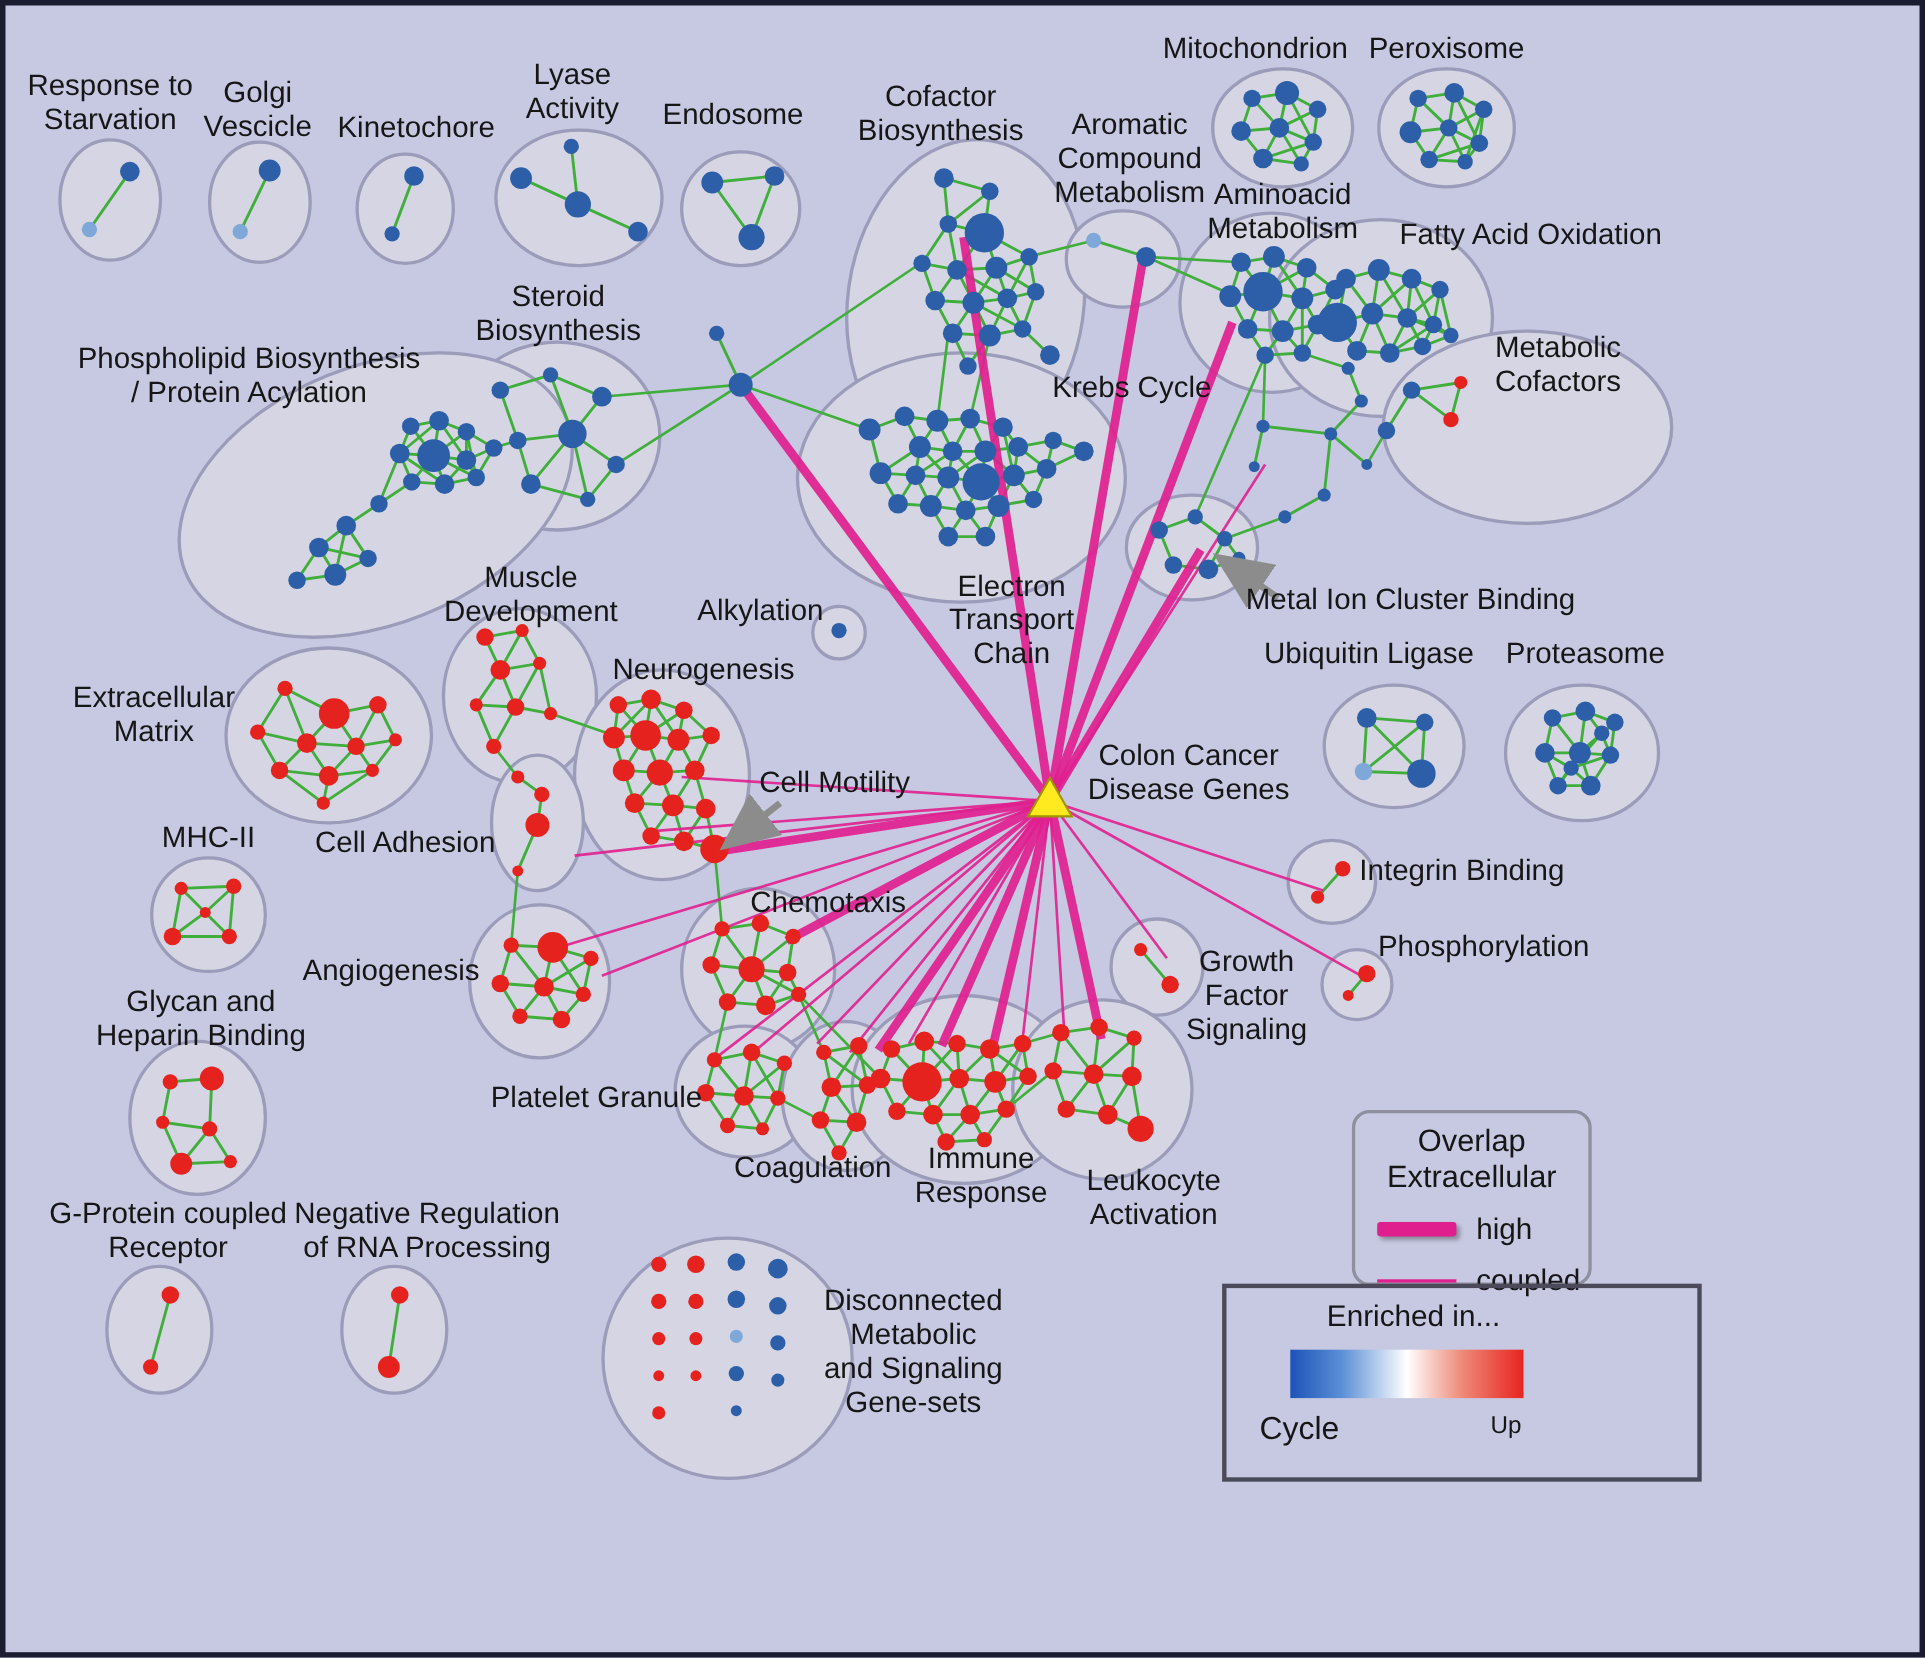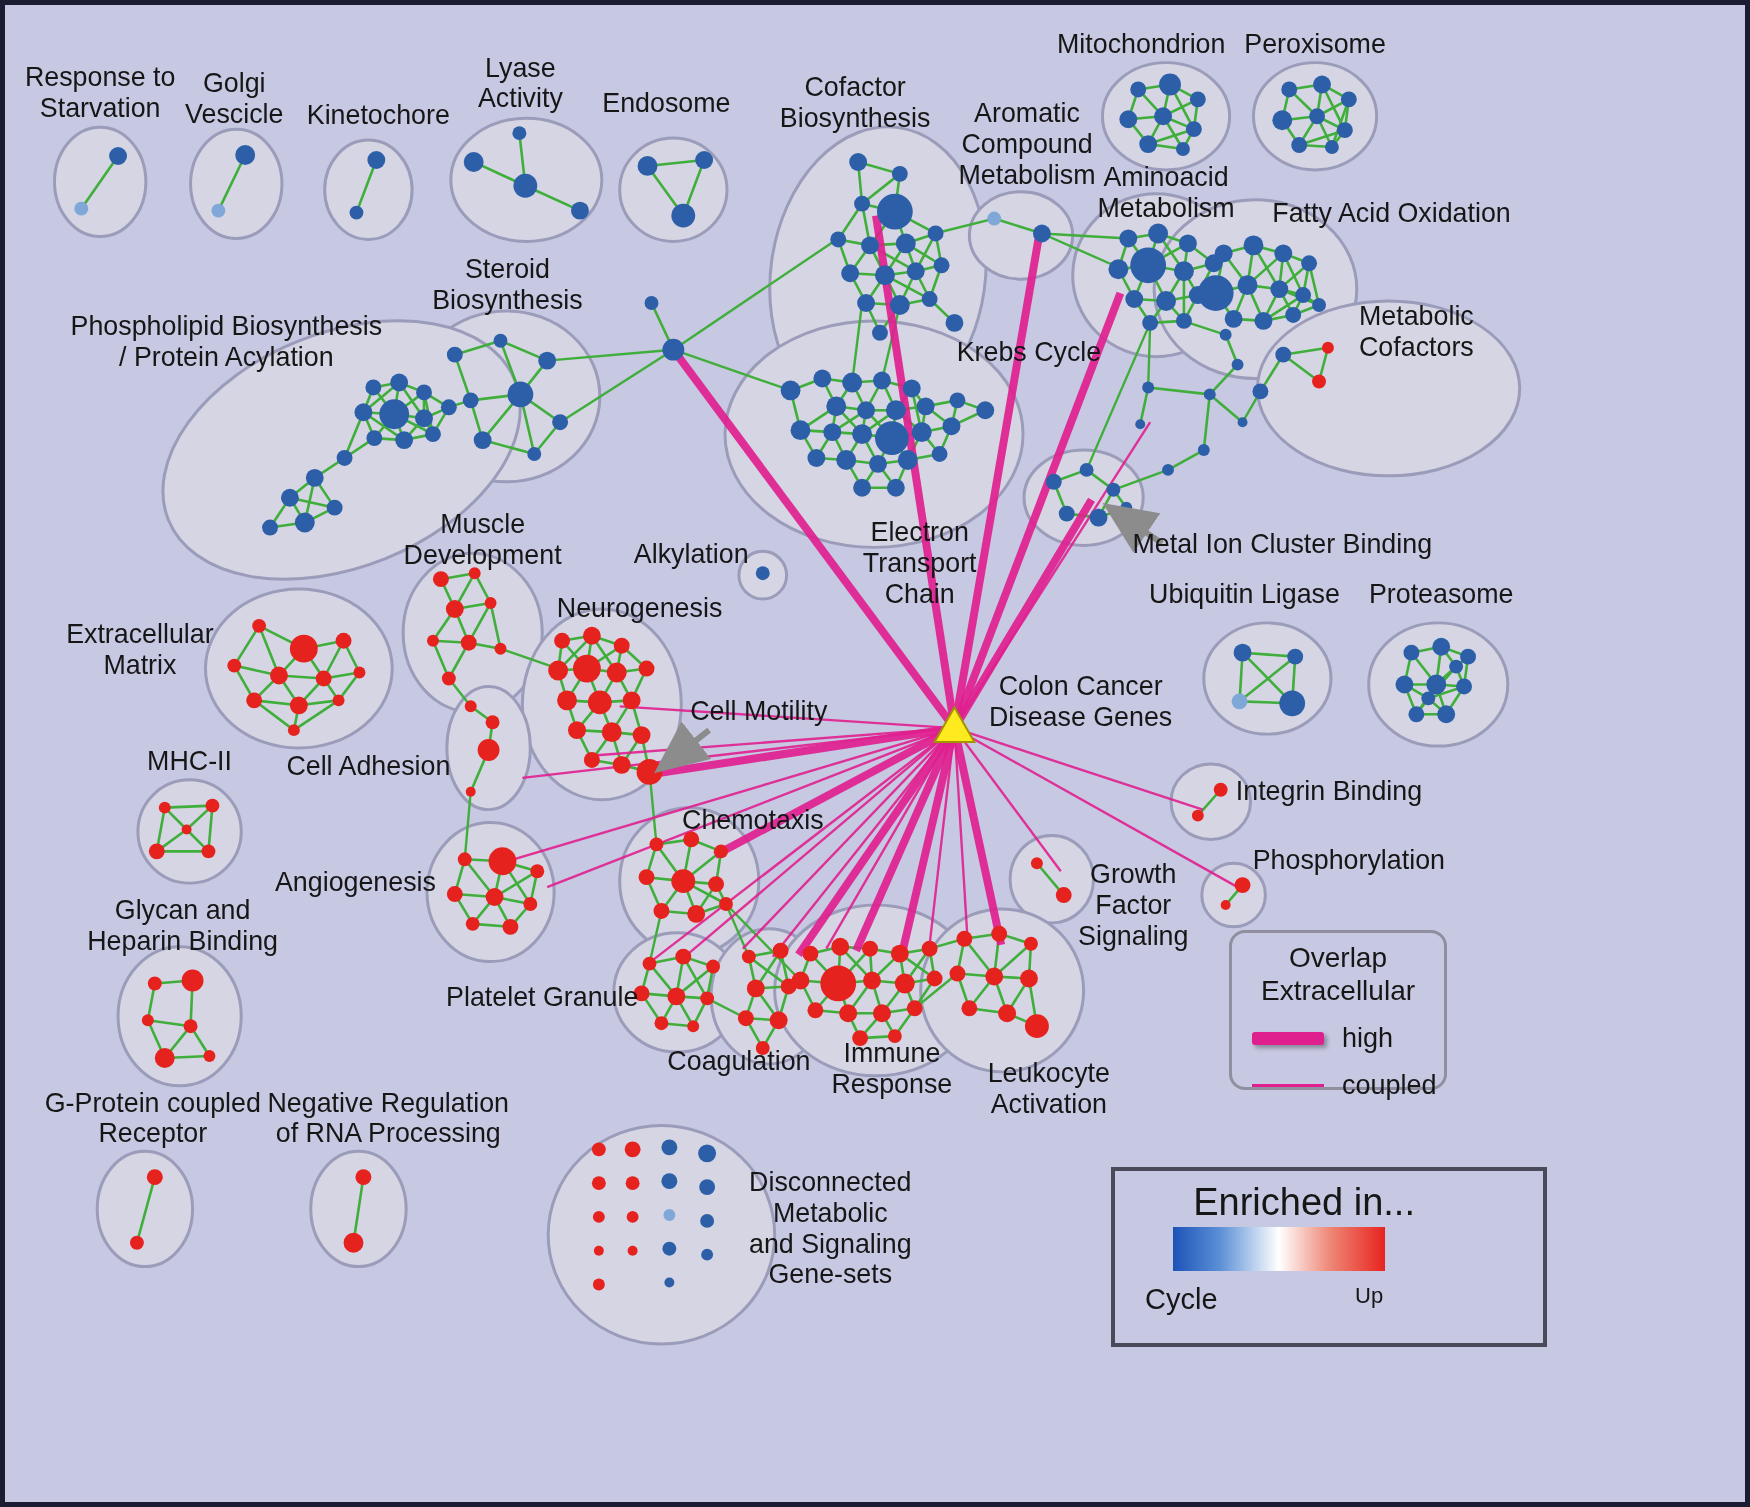--- a/index.html
+++ b/index.html
@@ -1,28 +1,28 @@
 <!DOCTYPE html>
 <html><head>
 <meta charset="utf-8">
 <title>Enrichment Map</title>
 <style>
   html,body{margin:0;padding:0;background:#c7c8e2;font-family:"Liberation Sans",sans-serif;}
   .stage{position:relative;width:1750px;height:1507px;background:#c7c8e2;border:5px solid #1c1c30;box-sizing:border-box;overflow:hidden;}
   .stage svg{position:absolute;inset:0;width:100%;height:100%;}
   text.lbl{font-family:"Liberation Sans",sans-serif;font-size:27px;fill:#161616;}
   .legend{position:absolute;box-sizing:border-box;color:#161616;}
-  .legend-overlap{left:1224px;top:925px;width:218px;height:160px;border:3px solid #8f8fa0;border-radius:16px;}
+  .legend-overlap{left:1224px;top:1004px;width:218px;height:160px;border:3px solid #8f8fa0;border-radius:16px;}
   .lg-title{font-size:28px;text-align:center;margin-top:8px;line-height:33px;}
   .lg-row{display:flex;align-items:center;gap:18px;margin:16px 0 0 20px;}
   .line-high{display:inline-block;width:72px;height:13px;background:#e01f8f;border-radius:3px;box-shadow:3px 3px 4px rgba(60,60,60,.45);}
   .line-moderate{display:inline-block;width:72px;height:3px;background:#e01f8f;}
   .lg-label{font-size:27px;}
   .legend-enrich{left:1106px;top:1162px;width:436px;height:180px;border:4px solid #4a4a5a;}
-  .en-title{position:absolute;left:40px;top:10px;width:260px;text-align:right;font-size:38px;}
+  .en-title{position:absolute;left:40px;top:10px;width:260px;text-align:center;font-size:27px;}
   .gradbar{position:absolute;left:58px;top:56px;width:212px;height:44px;
     background:linear-gradient(90deg,#1d53b8 0%,#5b8fd6 22%,#ffffff 50%,#ee8877 74%,#e8231f 100%);}
   .en-down{position:absolute;left:30px;top:112px;font-size:29px;}
   .en-up{position:absolute;left:240px;top:112px;font-size:22px;}
   .en-note{position:absolute;left:292px;top:40px;width:138px;font-size:27px;line-height:31px;text-align:center;}
 </style>
 </head>
 <body>
 
 <div class="stage">

